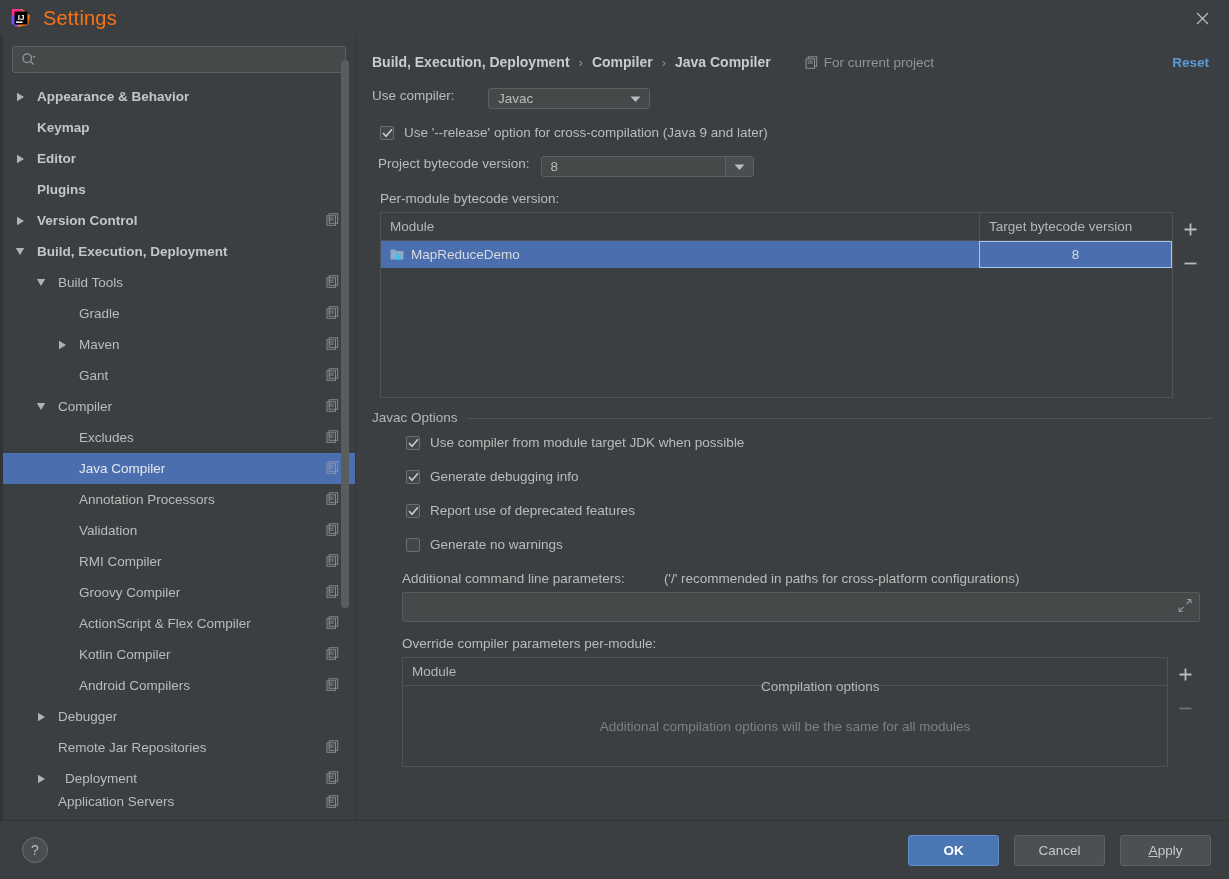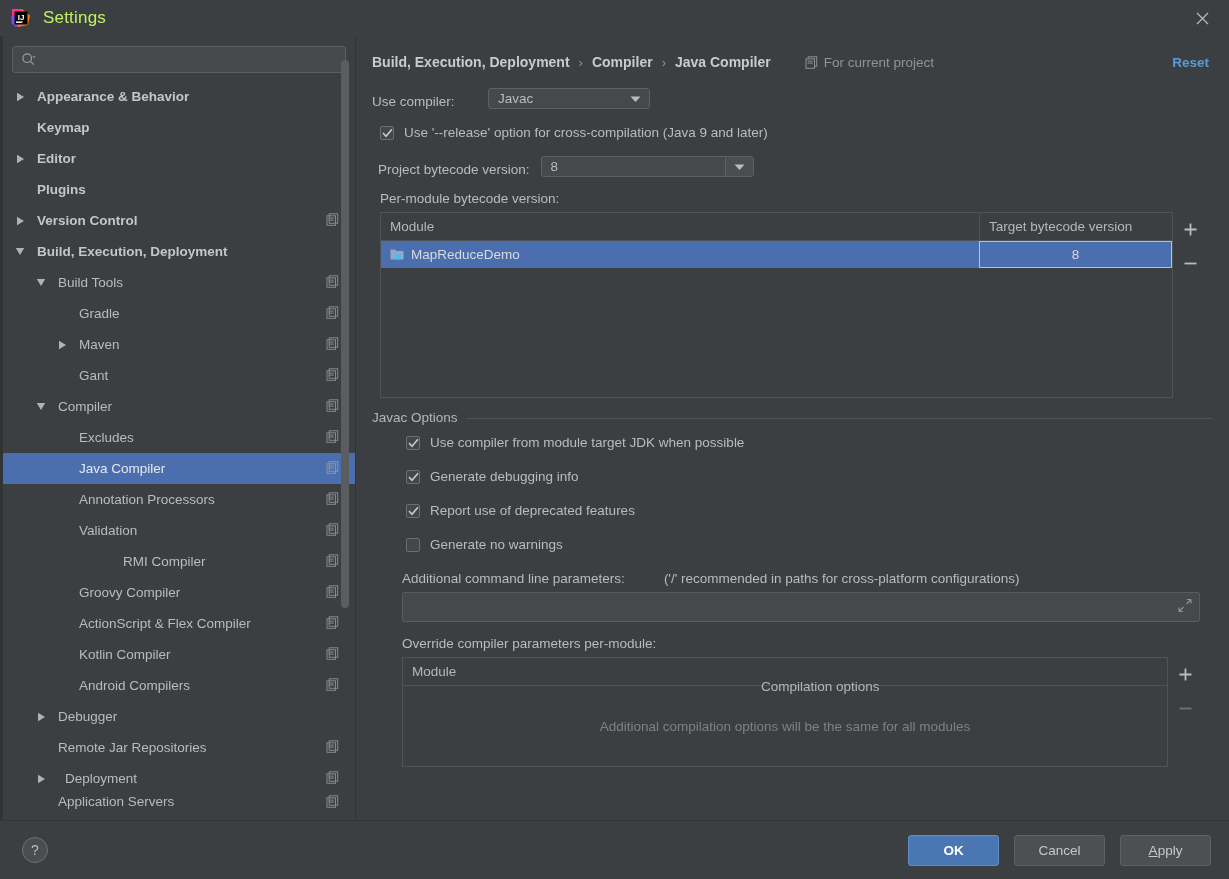--- a/index.html
+++ b/index.html
@@ -13,21 +13,21 @@
     position:relative;
   }
   #app{ position:absolute; inset:0; background:#3c3f41; display:flex; flex-direction:column; }
 
   
   .titlebar{
     height:36px; background:#3c3f41; display:flex; align-items:center;
     padding-left:11px; flex:0 0 36px; position:relative;
   }
   .ij-logo{ width:20px; height:20px; position:relative; flex:0 0 20px; }
-  .title-text{ margin-left:12px; font-size:17px; color:#bef264; letter-spacing:.2px; }
+  .title-text{ margin-left:12px; font-size:20px; color:#f97316; letter-spacing:.2px; }
   .close-btn{
     position:absolute; right:14px; top:6px; width:26px; height:24px;
     display:flex; align-items:center; justify-content:center; cursor:default;
   }
   .close-btn svg{ display:block; }
 
   
   .body-split{ flex:1 1 auto; display:flex; min-height:0; }
 
   
@@ -75,21 +75,21 @@
   
   .content{ flex:1 1 auto; position:relative; background:#3c3f41; overflow:hidden; padding:0 16px; }
 
   .breadcrumb{ display:flex; align-items:center; height:44px; padding-top:8px; }
   .bc-item{ font-size:14px; font-weight:bold; color:#c9cccf; }
   .bc-sep{ margin:0 9px; color:#8d9194; font-size:13px; }
   .bc-scope{ display:flex; align-items:center; margin-left:34px; color:#90949a; font-size:13.5px; }
   .bc-scope .ic{ margin-right:6px; display:flex; }
   .reset-link{ margin-left:auto; color:#5a9ad6; font-size:13.5px; font-weight:bold; cursor:pointer; padding-right:4px; }
 
-  .row{ display:flex; align-items:flex-end; }
+  .row{ display:flex; align-items:flex-start; }
 
   .lbl-static{ color:#bbbbbb; font-size:13.5px; }
 
   .combo{
     height:21px; background:#45494a; border:1px solid #5e6162; border-radius:3px;
     display:flex; align-items:center; padding-left:9px; color:#bbb; font-size:13.5px;
     position:relative;
   }
   .combo .caret{ position:absolute; right:0; top:0; bottom:0; width:28px;
     display:flex; align-items:center; justify-content:center; }
@@ -340,21 +340,21 @@
           <div class="tree-item" style="padding-left: 52px;">
             <span class="arrow"></span>
             <span class="lbl" style="margin-left: 10px;">Validation</span>
             <span class="copyicon"><svg width="13" height="13" viewBox="0 0 13 13">
                 <rect x="3.2" y="0.8" width="8.5" height="9.5" stroke="#9fa3a5" stroke-width="1" fill="none"></rect>
                 <rect x="1" y="2.8" width="8.5" height="9.5" stroke="#9fa3a5" stroke-width="1" fill="none"></rect>
                 <rect x="2.6" y="4.6" width="5.2" height="1" fill="#9fa3a5"></rect>
                 <rect x="2.6" y="6.6" width="5.2" height="1" fill="#9fa3a5"></rect>
               </svg></span>
           </div>
-          <div class="tree-item" style="padding-left: 52px; gap: 44px;">
+          <div class="tree-item" style="padding-left: 52px;">
             <span class="arrow"></span>
             <span class="lbl" style="margin-left: 10px;">RMI Compiler</span>
             <span class="copyicon"><svg width="13" height="13" viewBox="0 0 13 13">
                 <rect x="3.2" y="0.8" width="8.5" height="9.5" stroke="#9fa3a5" stroke-width="1" fill="none"></rect>
                 <rect x="1" y="2.8" width="8.5" height="9.5" stroke="#9fa3a5" stroke-width="1" fill="none"></rect>
                 <rect x="2.6" y="4.6" width="5.2" height="1" fill="#9fa3a5"></rect>
                 <rect x="2.6" y="6.6" width="5.2" height="1" fill="#9fa3a5"></rect>
               </svg></span>
           </div>
           <div class="tree-item" style="padding-left: 52px;">

